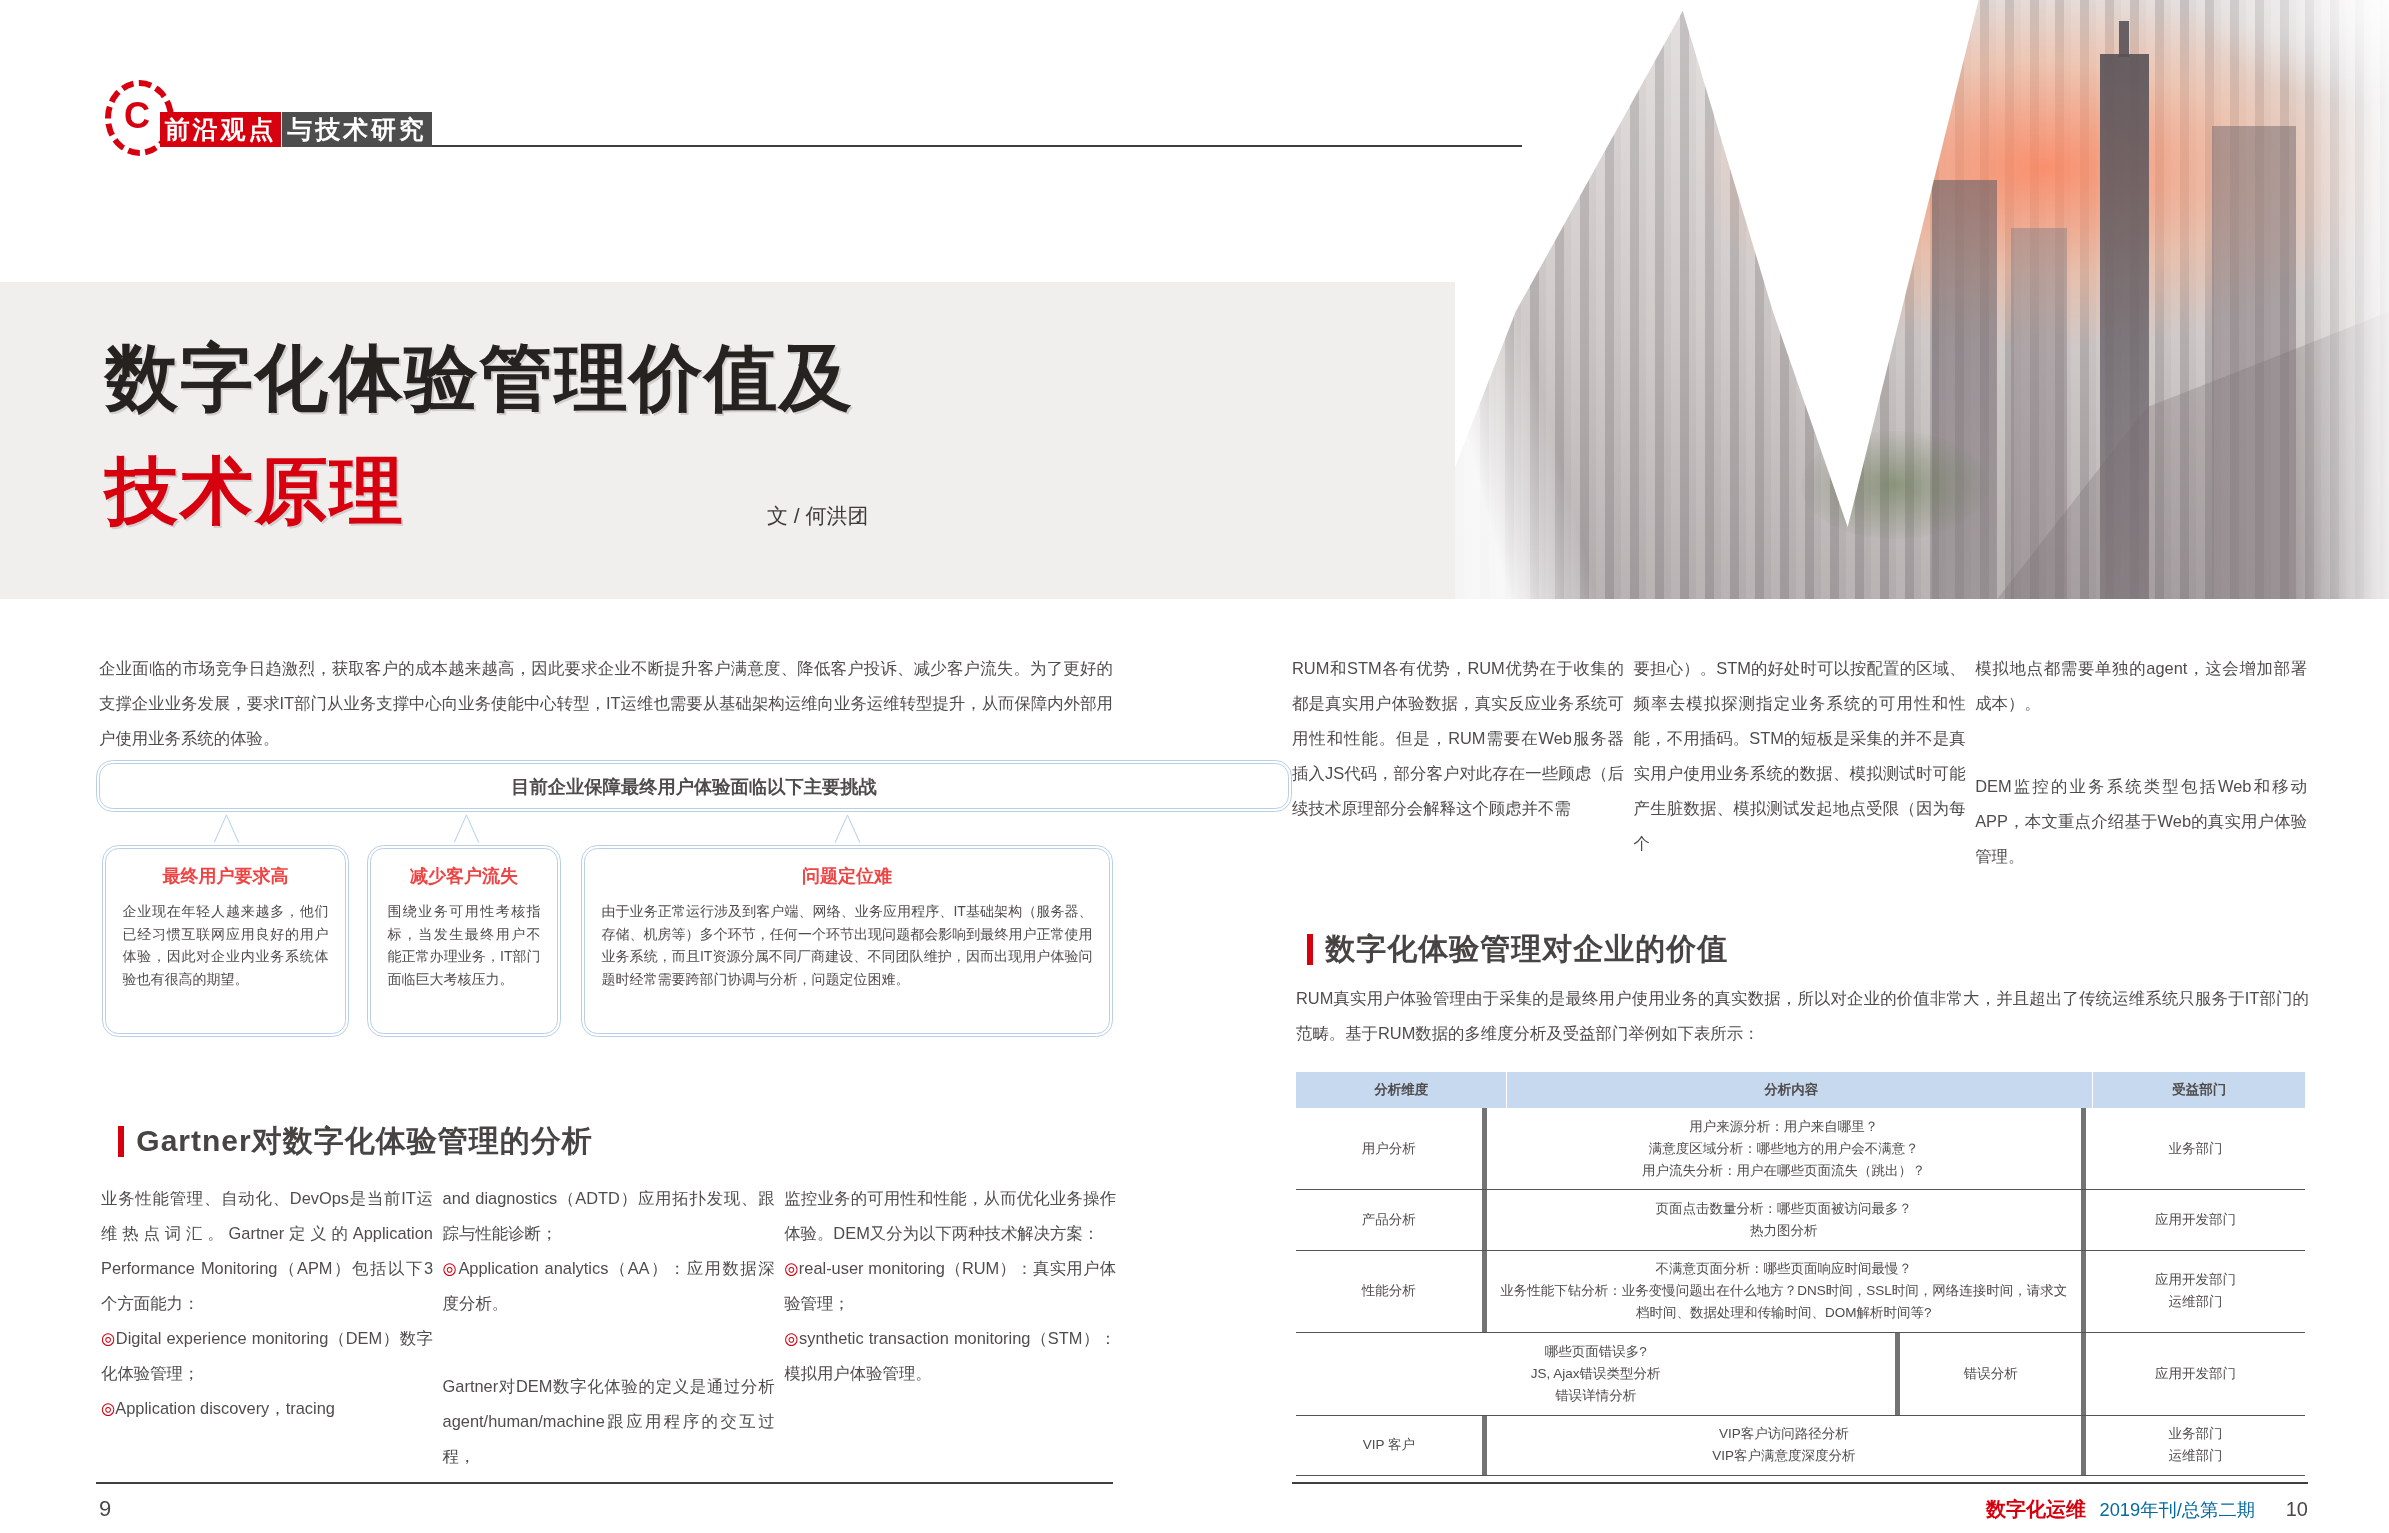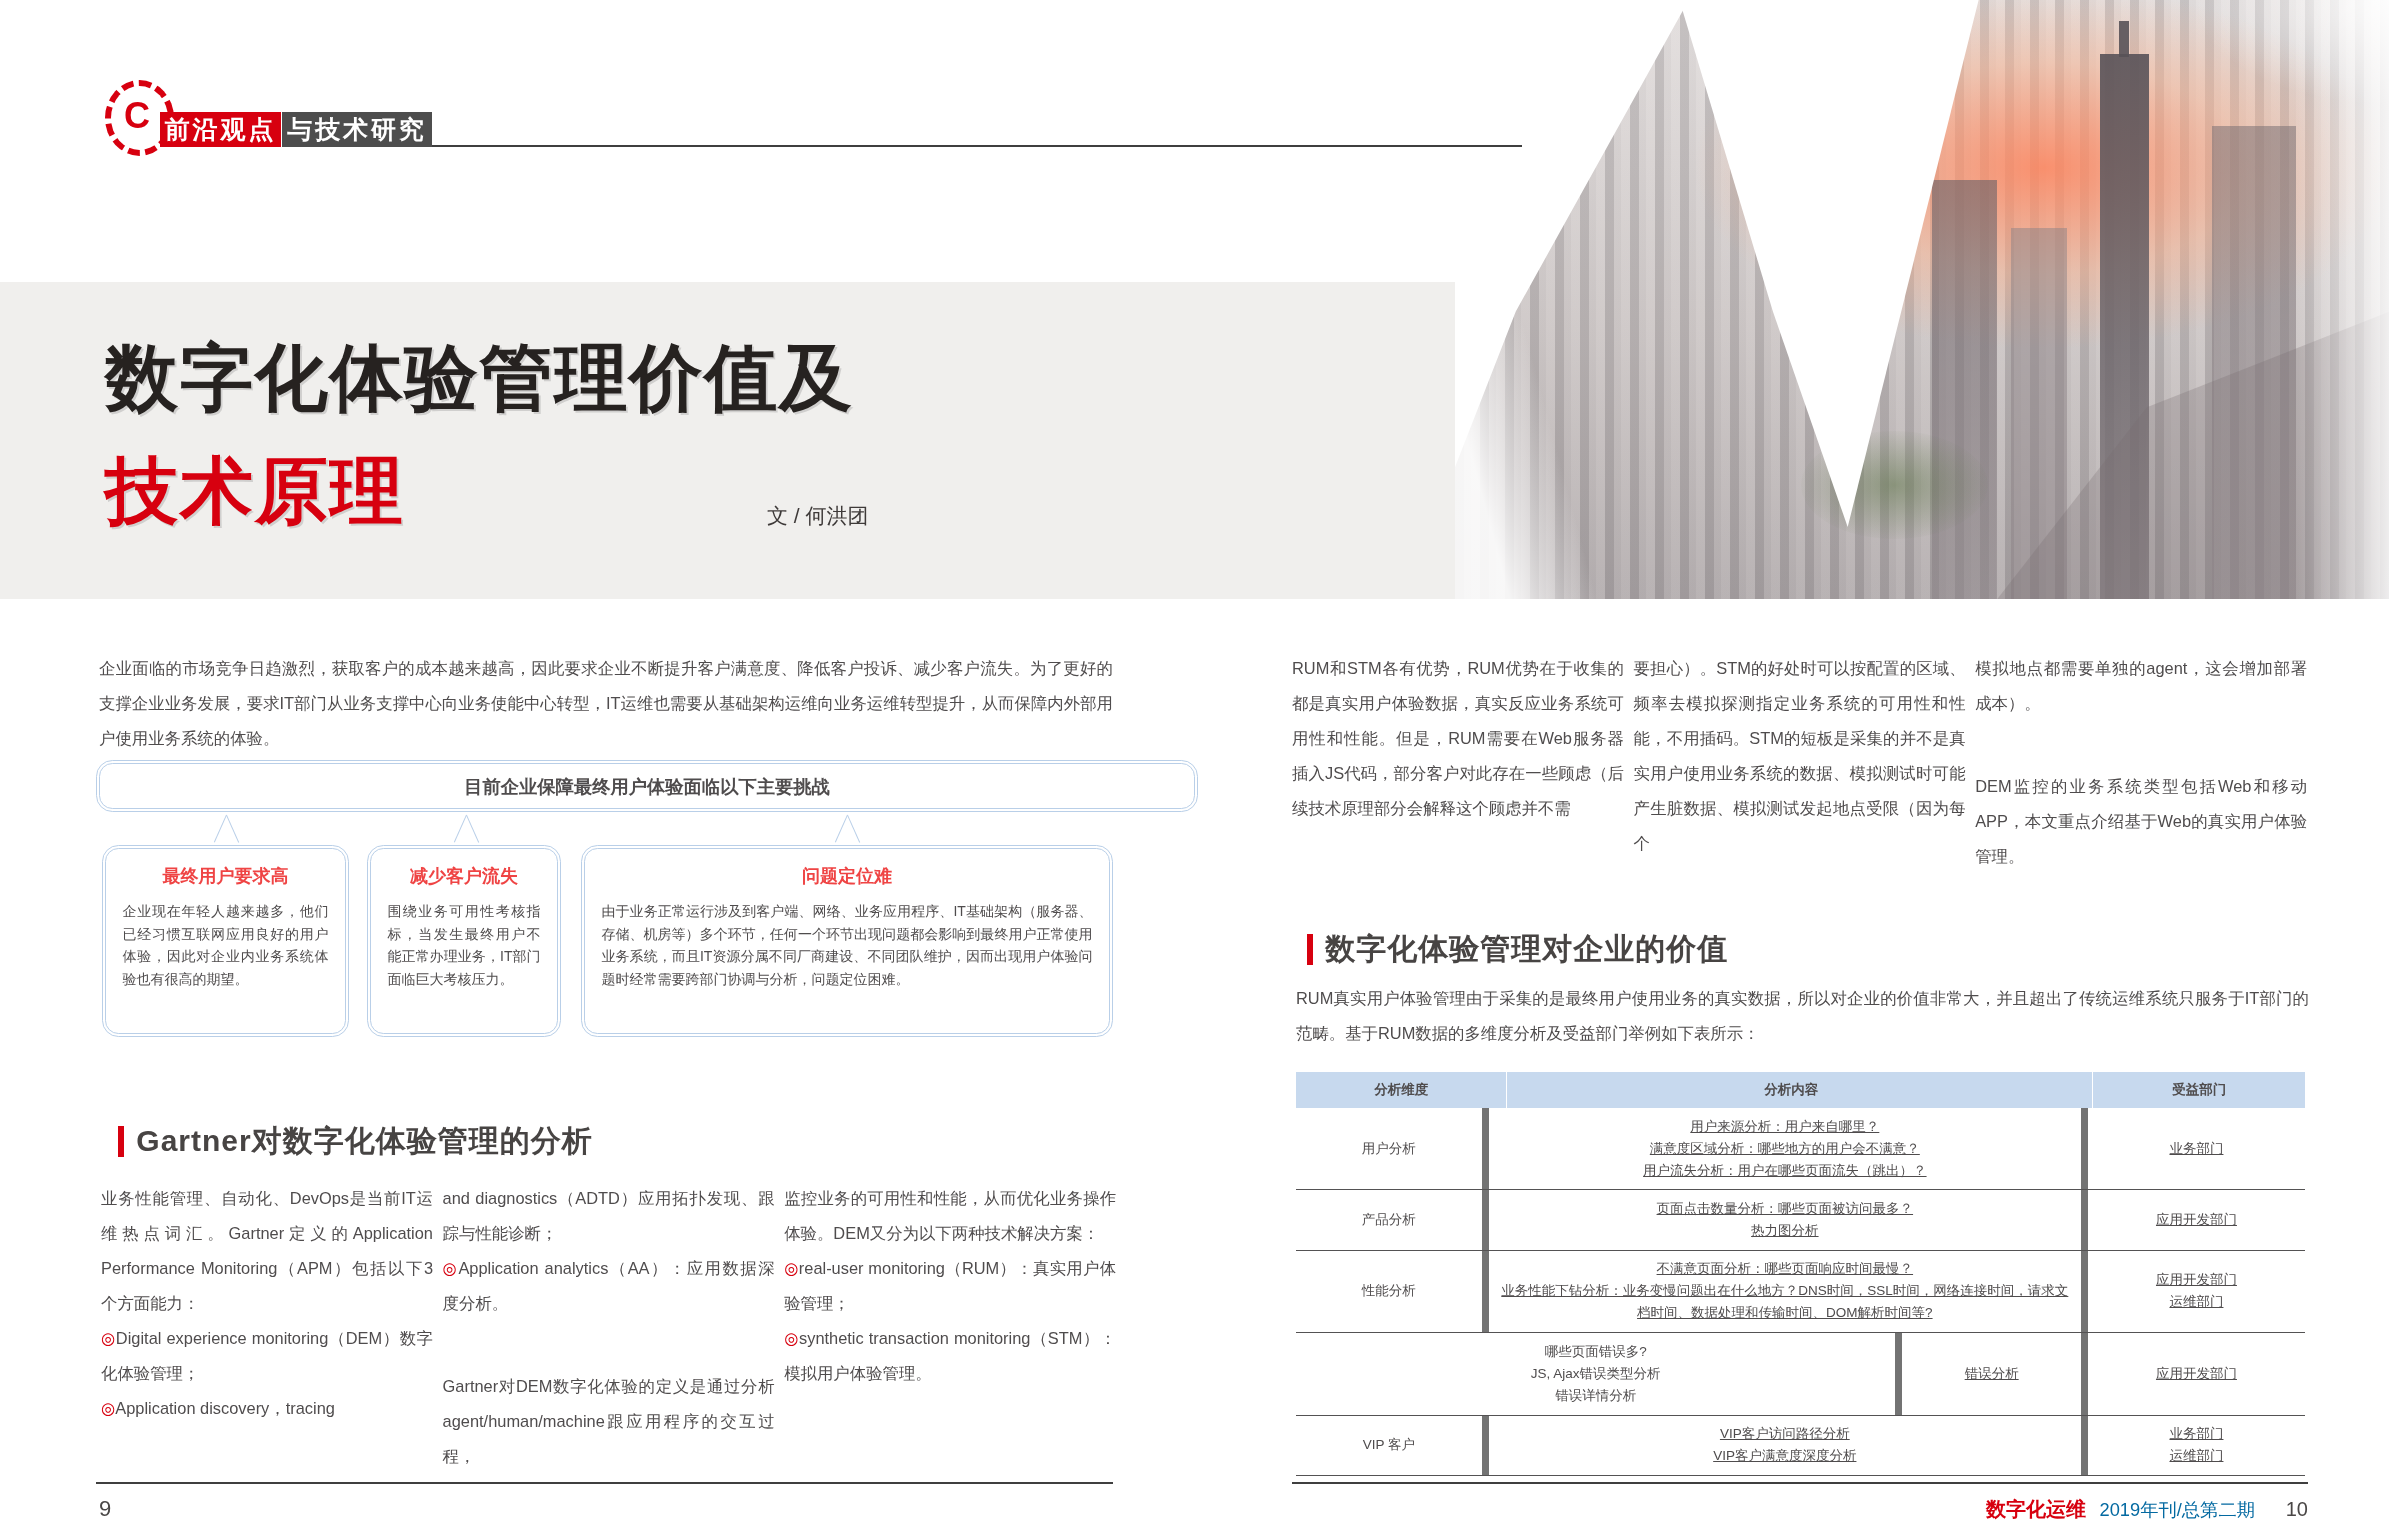--- a/index.html
+++ b/index.html
@@ -54,21 +54,21 @@
 
   
   .para{margin:0;text-align:justify;}
   .bullet{color:#d7000f;font-weight:bold;}
   .gap{margin-top:48px;}
 
   .intro{position:absolute;left:99px;top:651px;width:1014px;font-size:16.4px;line-height:35px;z-index:3;}
 
   
   .dbox{position:absolute;border:4.3px double #b9cfe8;border-radius:16.4px;background:#fff;box-sizing:border-box;z-index:3;}
-  .chal-top{left:96px;top:760px;width:1102px;height:52px;display:flex;align-items:center;justify-content:center;
+  .chal-top{left:96px;top:760px;width:1196px;height:52px;display:flex;align-items:center;justify-content:center;
             font-size:18.3px;font-weight:bold;color:#4f4c4d;}
   .conn{position:absolute;top:815px;width:39px;height:27px;z-index:3;}
   .conn i{position:absolute;top:0;height:30px;width:1.4px;background:#b9cfe8;left:50%;transform-origin:top center;}
   .conn i.l{transform:rotate(24deg);}
   .conn i.r{transform:rotate(-24deg);}
   .chal-box{top:845px;height:192px;padding:12.5px 16.4px;box-sizing:border-box;}
   .chal-box h3{margin:2.9px 0 11.6px 0;text-align:center;font-size:18px;color:#ef4444;}
   .chal-box .para{font-size:14px;line-height:22.6px;}
   .cb1{left:102px;width:247px;}
   .cb2{left:367px;width:194px;}
@@ -92,21 +92,21 @@
   
   .tbl{position:absolute;left:1296px;top:1072px;width:1009px;z-index:3;font-size:13.5px;line-height:22px;color:#4f4c4d;}
   .thead{display:flex;background:#c7d9ee;font-weight:bold;}
   .th{display:flex;align-items:center;justify-content:center;height:36px;box-sizing:border-box;margin-left:17px;}
   .th + .th{border-left:1.4px solid #ffffff;}
   .c-dim{width:18.4%;}
   .c-con{width:59.4%;}
   .c-ben{width:22.2%;}
   .trow{display:flex;border-bottom:1.9px solid #57555 ;border-bottom:1.9px solid #545253;}
   .tc{display:flex;flex-direction:column;justify-content:center;box-sizing:border-box;padding:7.7px 10.6px;text-align:center;}
-  .tc + .tc{border-left:7px solid #737373;text-decoration:underline;}
+  .tc + .tc{border-left:5px solid #737373;}
 
   
   .foot-rule{position:absolute;top:1482px;height:2.4px;background:#3f3f3f;z-index:3;}
   .fr-l{left:96px;width:1017px;}
   .fr-r{left:1292px;width:1016px;}
   .pageno-l{position:absolute;left:99px;top:1496px;font-size:22px;color:#4a4746;z-index:3;}
   .foot-right{position:absolute;left:1292px;top:1496px;width:1016px;display:flex;justify-content:flex-end;
               align-items:baseline;gap:13.5px;z-index:3;}
   .foot-brand{color:#d7000f;font-weight:bold;font-size:20px;}
   .foot-issue{font-size:18.3px;color:#0369a1;}

